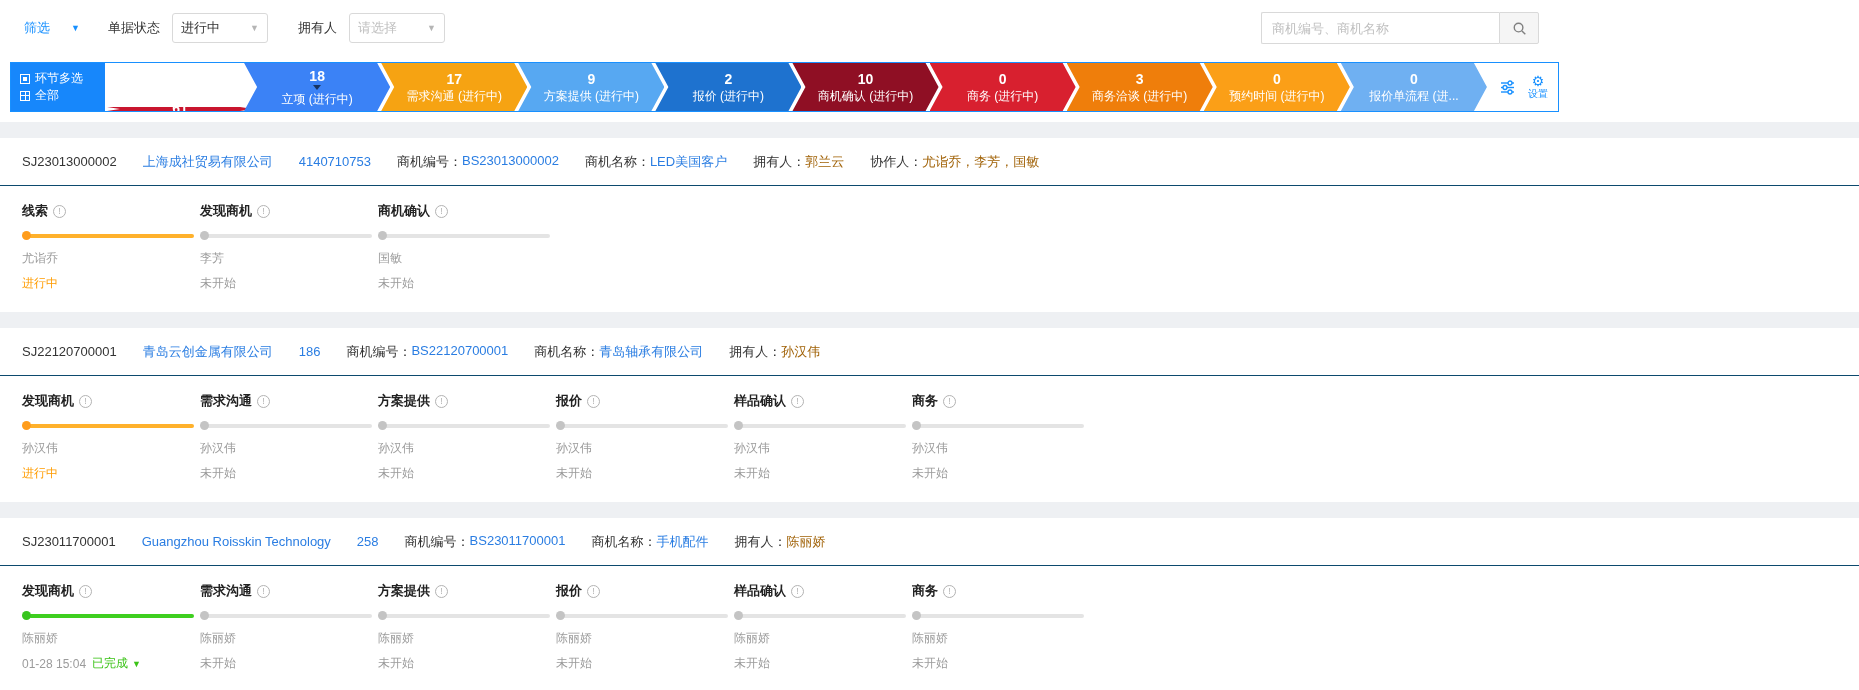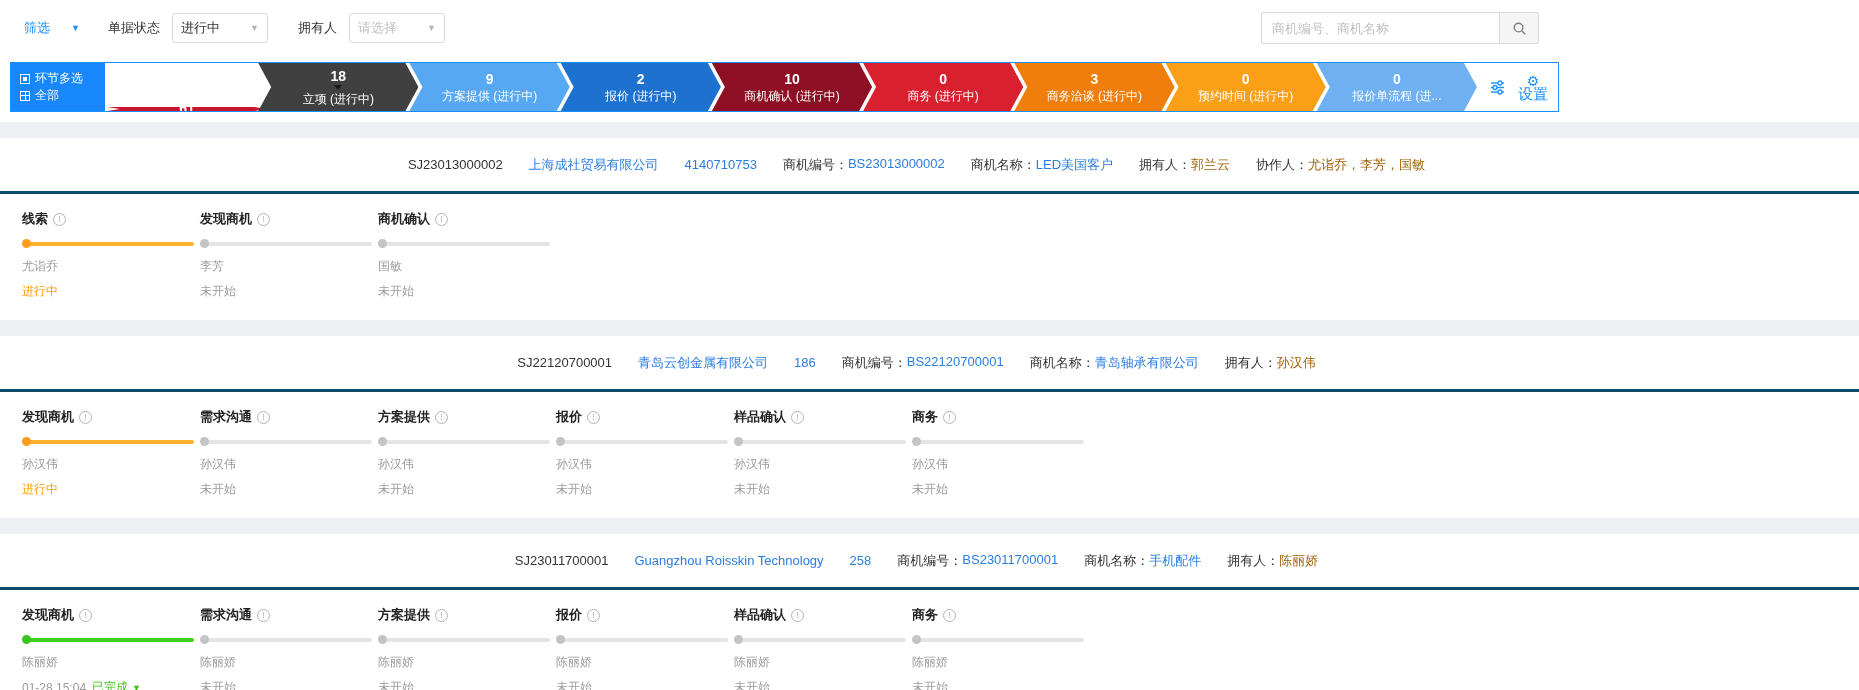--- a/index.html
+++ b/index.html
@@ -43,27 +43,27 @@
     clip-path: polygon(0 0, calc(100% - 13px) 0, 100% 50%, calc(100% - 13px) 100%, 0 100%, 13px 50%); }
   .chev:first-child { margin-left:0;margin-top:44px; }
   .chev-count { font-size:14px; font-weight:bold; line-height:16px; }
   .chev-label { font-size:12px; line-height:15px; margin-top:2px; max-width:100%; overflow:hidden;
     white-space:nowrap; padding:0 14px; }
   .sel-caret { width:0; height:0; border-left:4px solid transparent; border-right:4px solid transparent;
     border-top:5px solid rgba(0,0,0,.6); margin-top:1px; }
   .pipe-actions { flex:none; display:flex; align-items:center; gap:12px; padding:0 10px 0 12px; }
   .settings { display:flex; flex-direction:column; align-items:center; cursor:pointer; color:#1890ff; }
   .gear { font-size:14px; line-height:14px; font-family:"DejaVu Sans",sans-serif; }
-  .settings-text { font-size:15px; line-height:12px; }
+  .settings-text { font-size:10px; line-height:12px; }
 
   
   .records { background:#eef0f3; padding-top:16px; display:flex; flex-direction:column; gap:16px; }
   .card { background:#fff; }
-  .rhead { display:flex; align-items:center; height:56px; padding:0 22px;
-    border-bottom:3px solid #0c4a6e; white-space:nowrap;justify-content:center; }
+  .rhead { display:flex; align-items:center; height:48px; padding:0 22px;
+    border-bottom:1px solid #0c4a6e; white-space:nowrap; }
   .rhead > * { margin-right:26px; }
   .rid { color:#333; }
   a.rlink { color:#2a7de2; text-decoration:none; cursor:pointer; }
   .pair { display:inline-flex; }
   .plabel { color:#333; }
   .pvalue { color:#a16207; }
   .stages { display:flex; padding:16px 22px 20px; }
   .stage { width:178px; flex:none; }
   .stitle { font-weight:bold; color:#222; display:flex; align-items:center; gap:5px; font-size:13px; }
   .info { width:13px; height:13px; border:1px solid #b3b3b3; border-radius:50%; color:#b3b3b3;
@@ -126,24 +126,28 @@
       <div class="allrow">
         <span class="gridicon"></span>
         <span>全部</span>
       </div>
     </div>
     <div class="chevs">
         <div class="chev" style="background: rgb(201, 21, 46);">
           <div class="chev-count">61</div>
           <div class="chev-label">线索 (进行中)</div>
         </div>
-        <div class="chev" style="background: #404040;">
+        <div class="chev" style="background: #3b82f6;">
           <div class="chev-count">18</div>
           <div class="sel-caret"></div>
           <div class="chev-label">立项 (进行中)</div>
+        </div>
+        <div class="chev" style="background: rgb(246, 163, 18);">
+          <div class="chev-count">17</div>
+          <div class="chev-label">需求沟通 (进行中)</div>
         </div>
         <div class="chev" style="background: rgb(87, 168, 242);">
           <div class="chev-count">9</div>
           <div class="chev-label">方案提供 (进行中)</div>
         </div>
         <div class="chev" style="background: rgb(30, 114, 207);">
           <div class="chev-count">2</div>
           <div class="chev-label">报价 (进行中)</div>
         </div>
         <div class="chev" style="background: rgb(143, 15, 36);">

